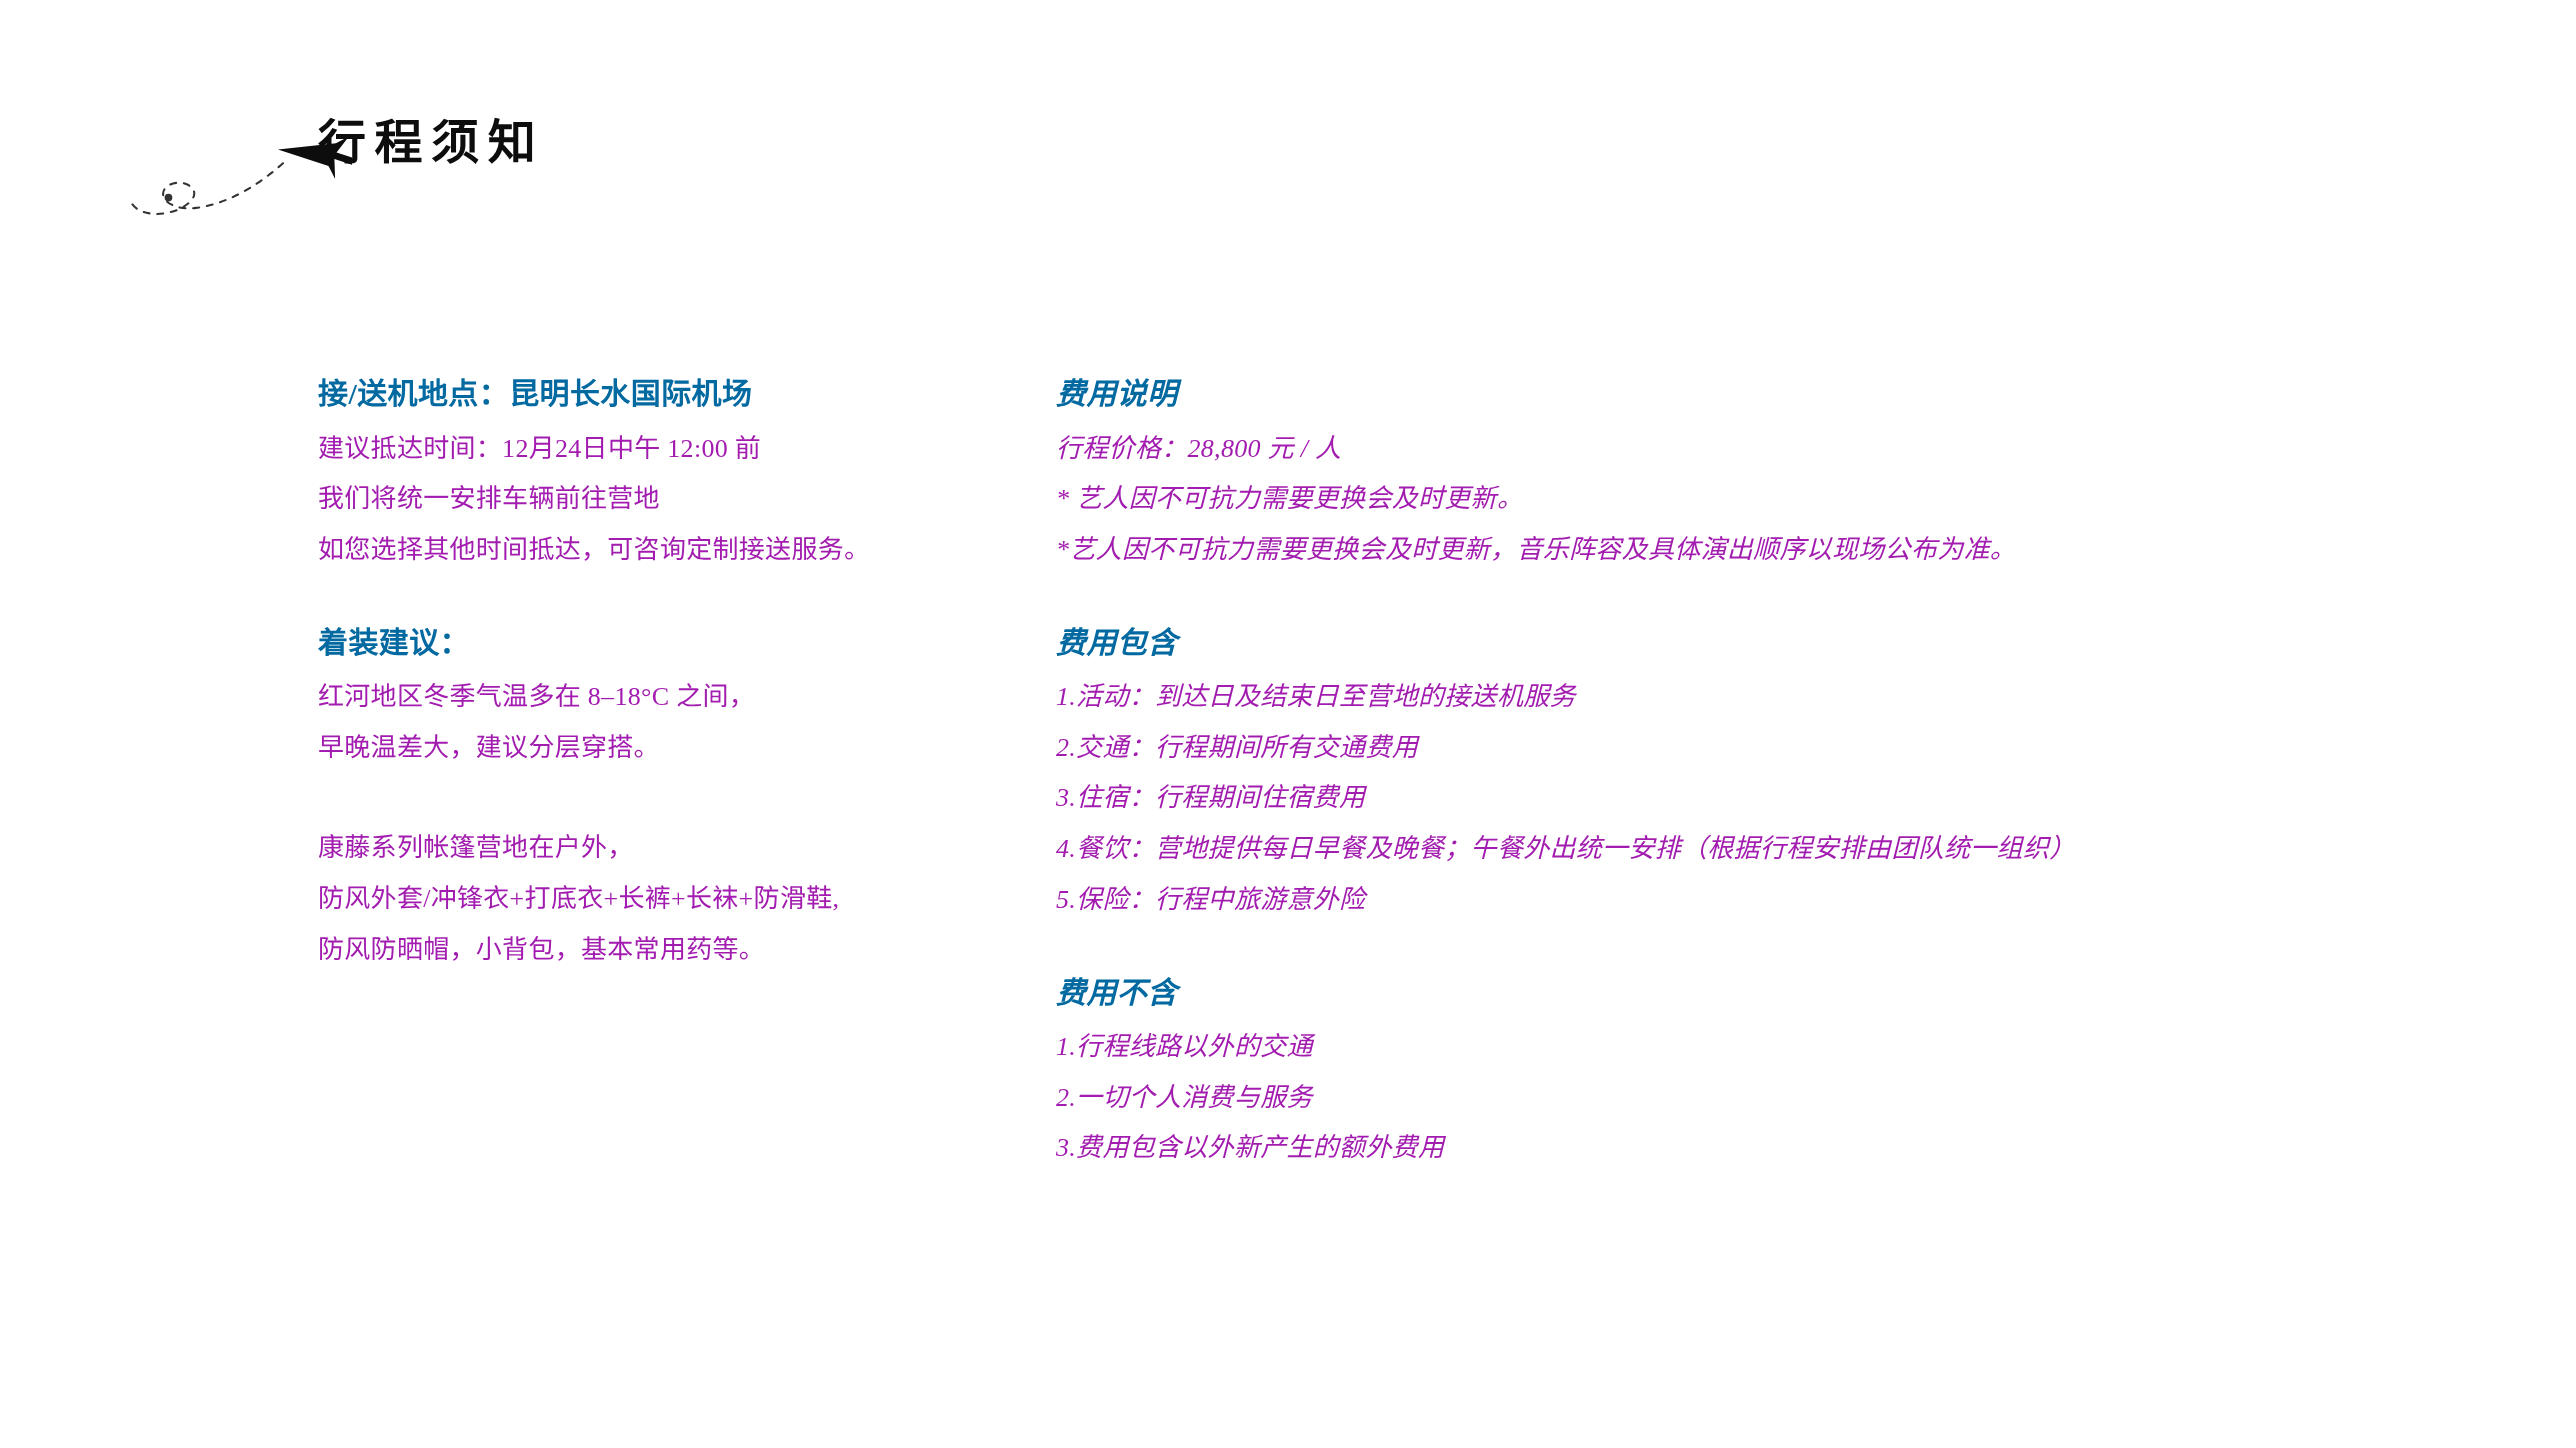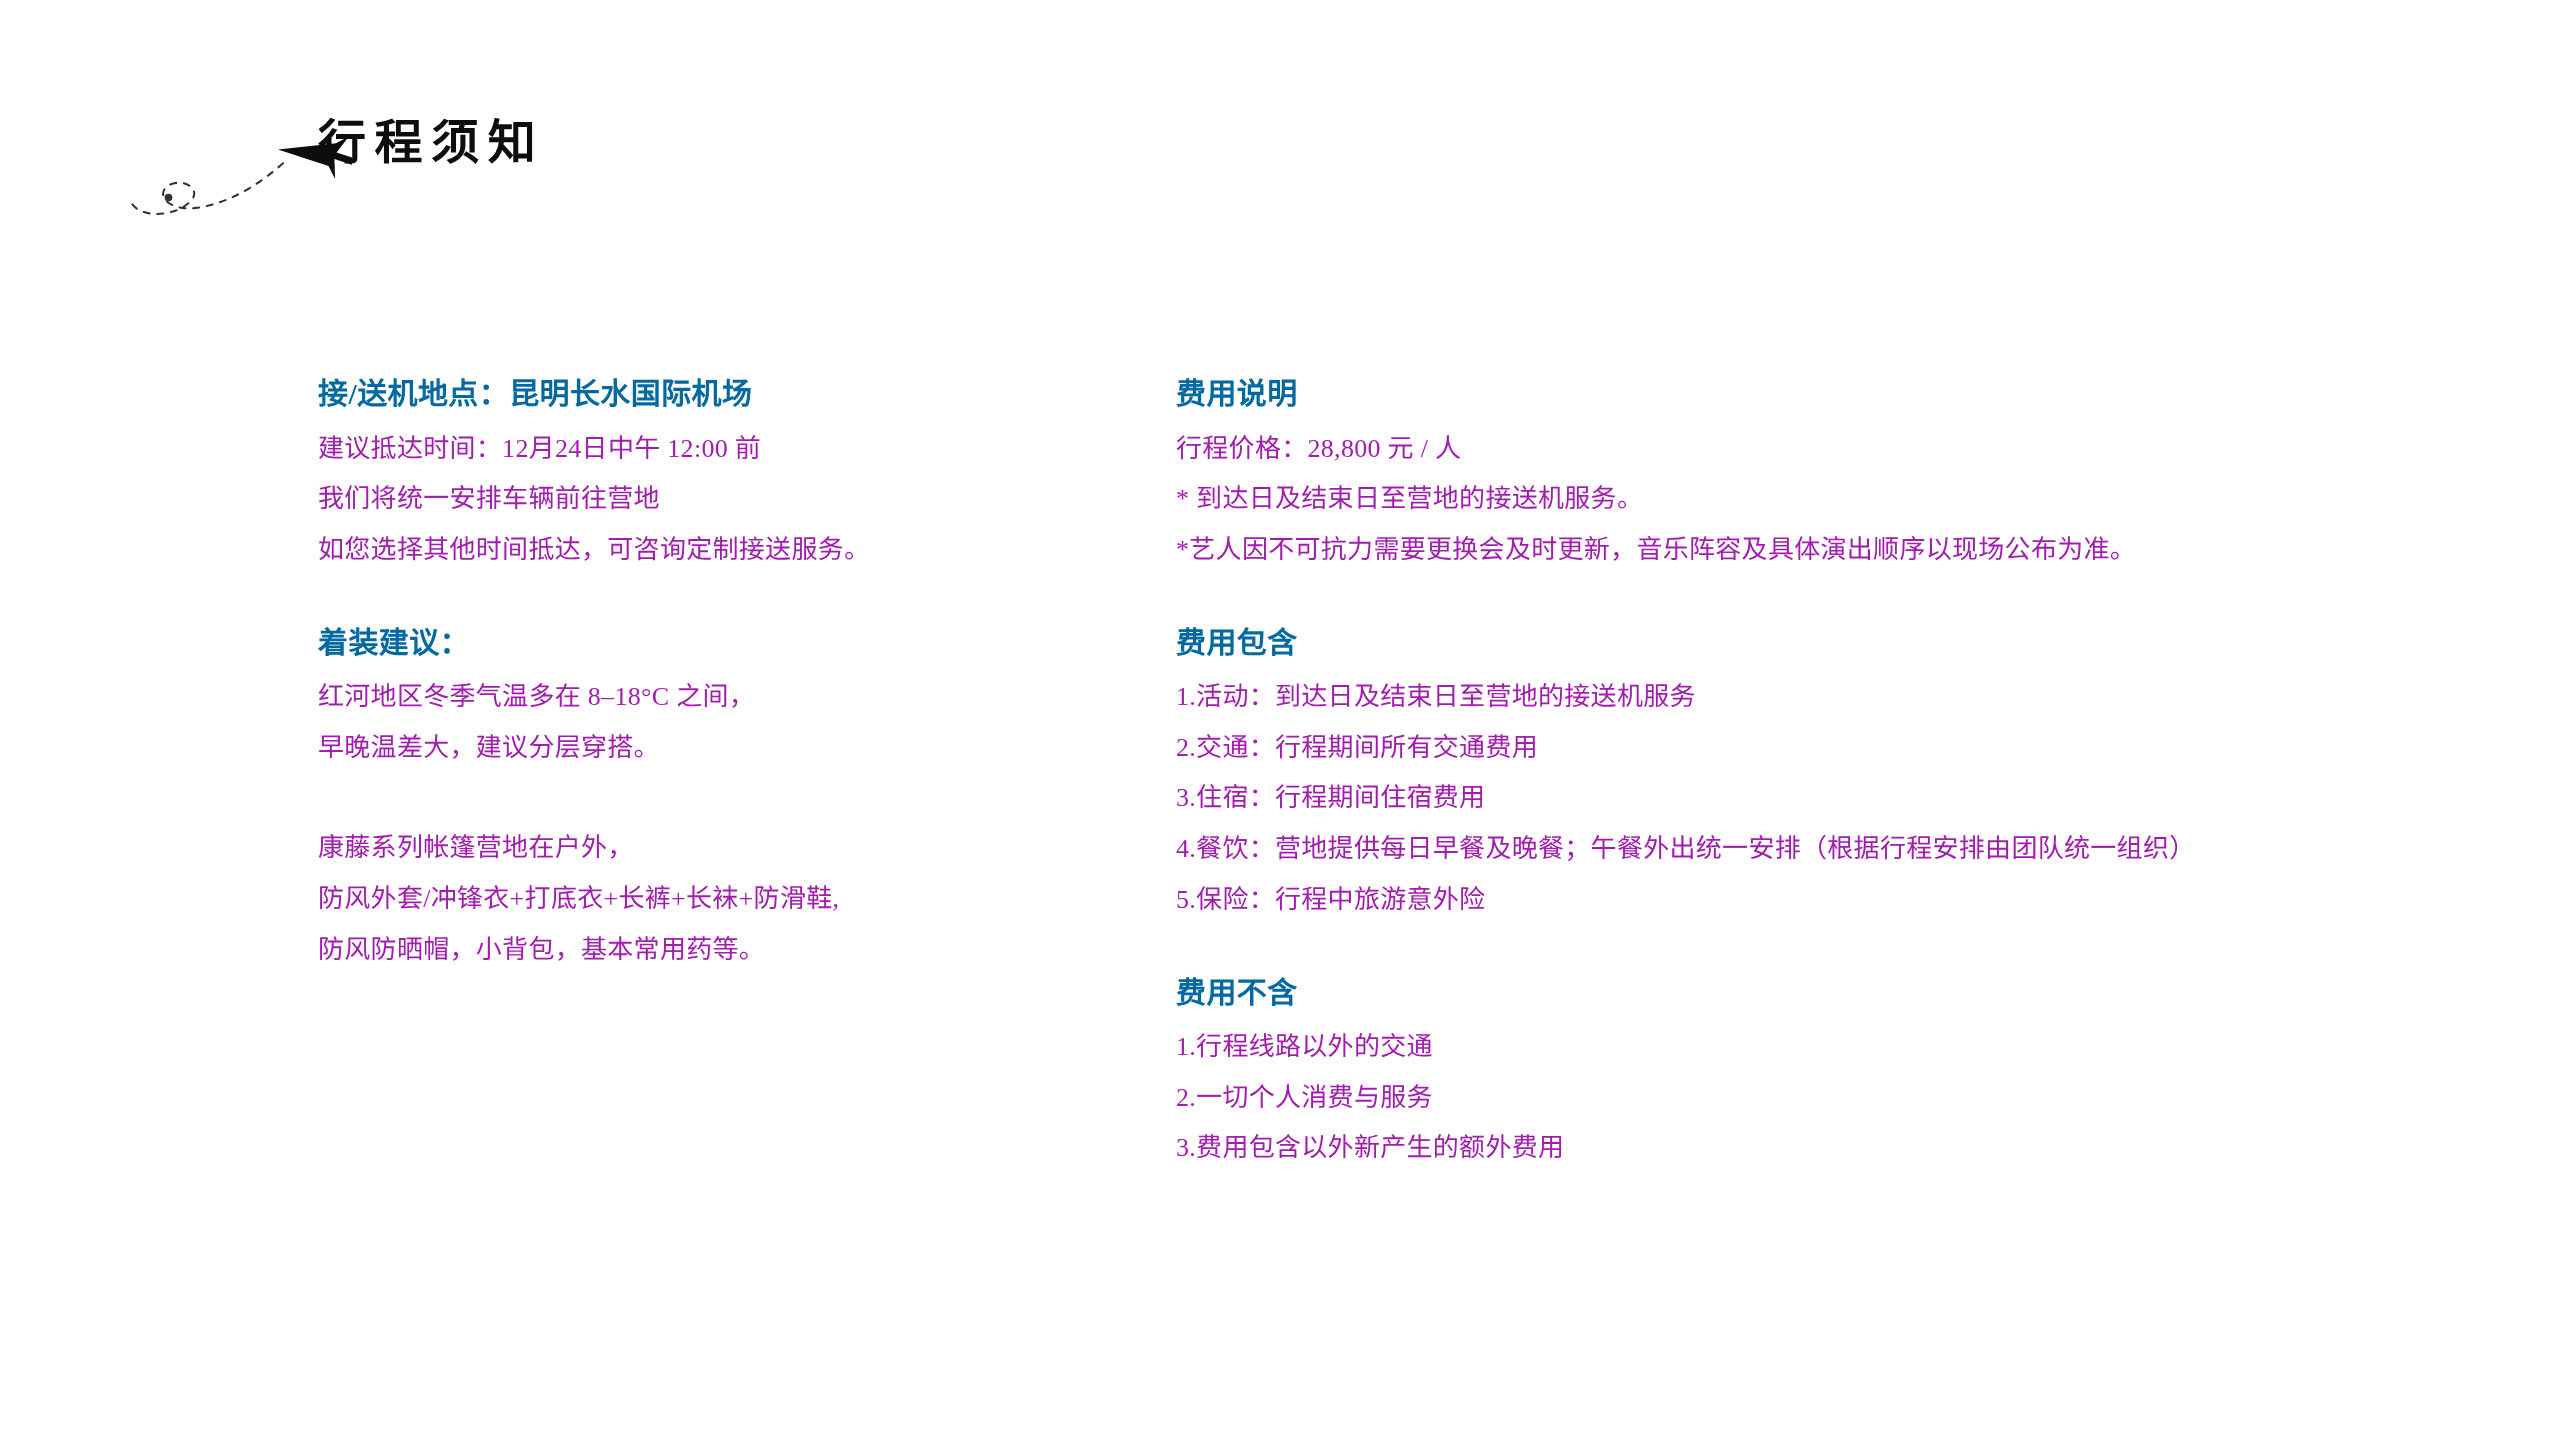--- a/index.html
+++ b/index.html
@@ -52,22 +52,23 @@
   }
   .col {
     position: absolute;
     top: 0;
   }
   .col-left {
     left: 318px;
     width: 781px;
   }
   .col-right {
-    left: 1176px;
+    left: 1056px;
     width: 1340px;
+    font-style: italic;
   }
 
   .block {
     margin-bottom: 38px;
   }
   .block:last-child { margin-bottom: 0; }
 
   .block-title {
     font-size: 30px;
     font-weight: 700;
@@ -123,21 +124,21 @@
       <div class="line">防风防晒帽，小背包，基本常用药等。</div>
     </div>
 
   </div>
 
   <div class="col col-right">
 
     <div class="block">
       <div class="block-title">费用说明</div>
       <div class="line">行程价格：28,800 元 / 人</div>
-      <div class="line">* 到达日及结束日至营地的接送机服务。</div>
+      <div class="line">* 艺人因不可抗力需要更换会及时更新。</div>
       <div class="line">*艺人因不可抗力需要更换会及时更新，音乐阵容及具体演出顺序以现场公布为准。</div>
     </div>
 
     <div class="block">
       <div class="block-title">费用包含</div>
       <div class="line">1.活动：到达日及结束日至营地的接送机服务</div>
       <div class="line">2.交通：行程期间所有交通费用</div>
       <div class="line">3.住宿：行程期间住宿费用</div>
       <div class="line">4.餐饮：营地提供每日早餐及晚餐；午餐外出统一安排（根据行程安排由团队统一组织）</div>
       <div class="line">5.保险：行程中旅游意外险</div>

